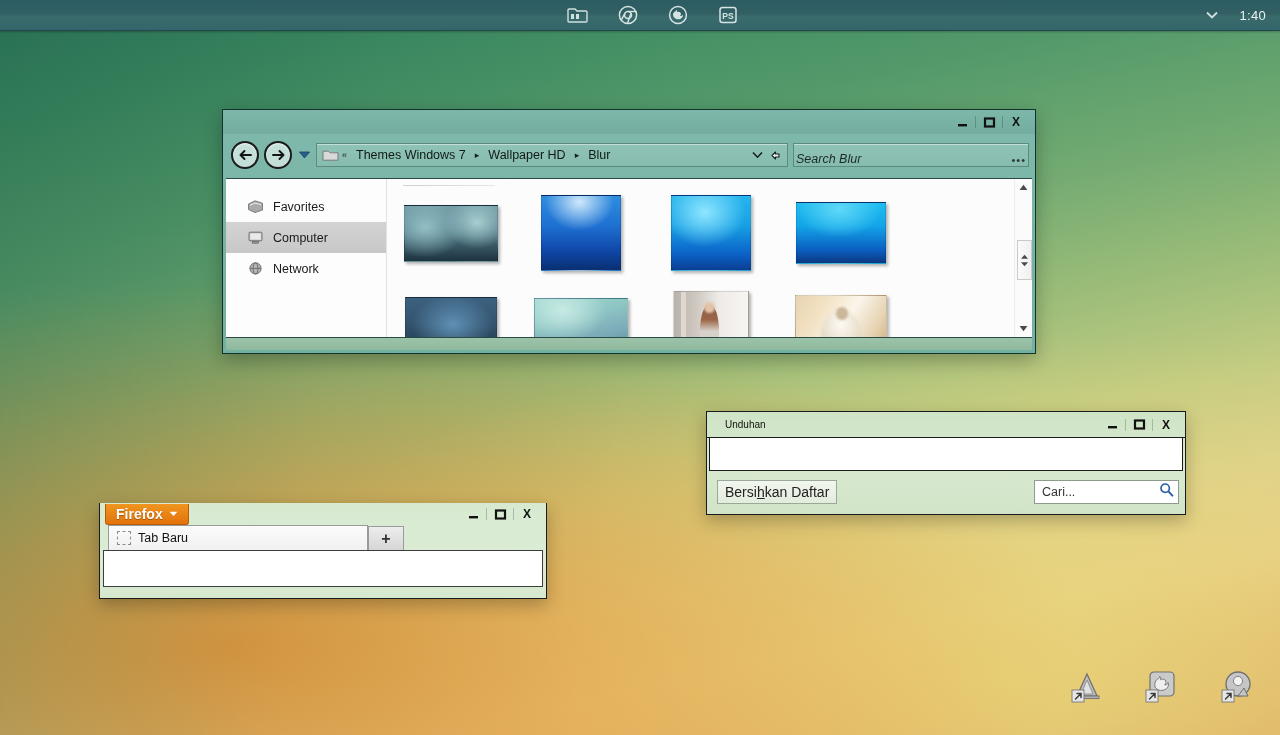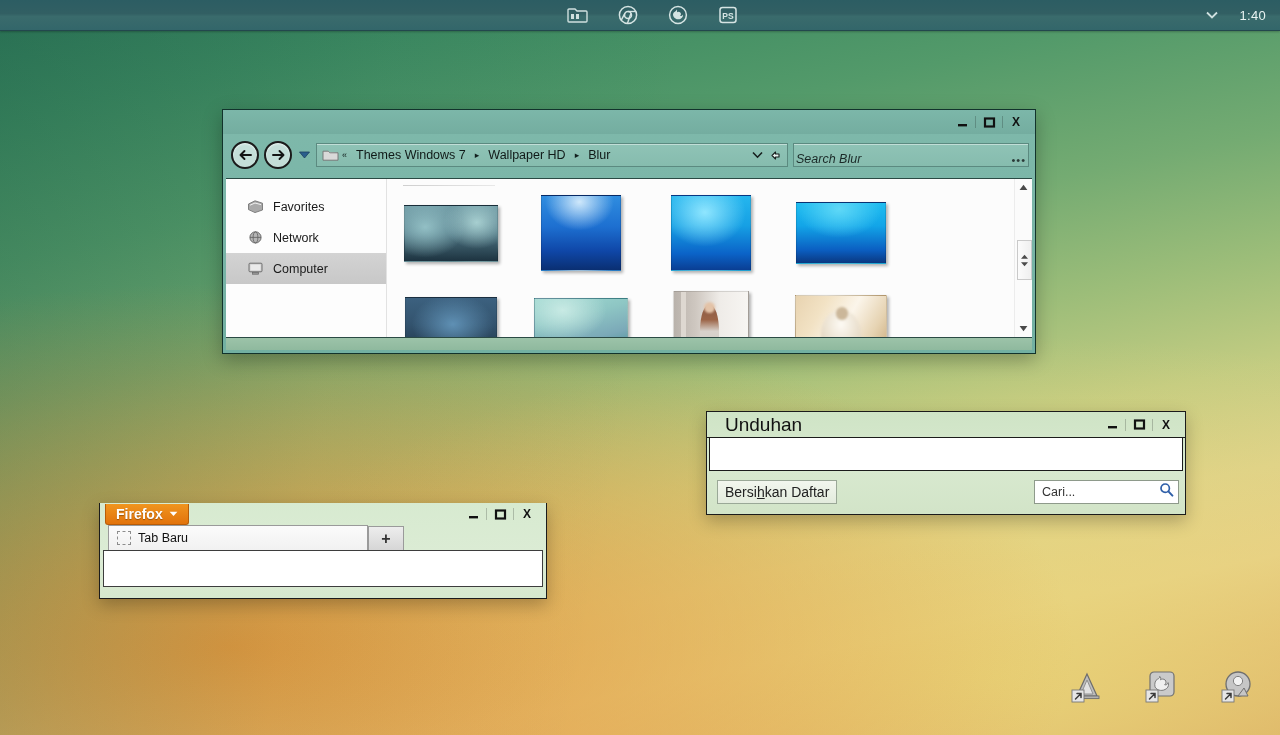--- a/index.html
+++ b/index.html
@@ -167,21 +167,21 @@
     position:absolute;left:706px;top:411px;width:478px;height:102px;
     background:linear-gradient(180deg,#cfe4c6 0%,#d8e9cf 55%,#d2e4c8 100%);
     border:1px solid #1b1b1b;
     box-shadow:0 6px 16px rgba(0,0,0,0.25);
     z-index:25;
   }
   #und-title{
     height:25px;display:flex;align-items:center;padding:0 6px 0 18px;
     border-bottom:1px solid #1b1b1b;
   }
-  #und-title-text{flex:1;font-size:19px;color:#111;}
+  #und-title-text{flex:1;font-size:10px;color:#111;}
   #und-list{
     height:32px;margin:0 2px;background:#fff;border:1px solid #1b1b1b;border-top:none;
   }
   #und-footer{
     height:41px;display:flex;align-items:center;padding:0 6px 0 10px;gap:8px;
   }
   #und-clear{
     height:22px;padding:0 7px;display:flex;align-items:center;
     background:linear-gradient(180deg,#f2f6ee 0%,#e3ebdd 100%);
     border:1px solid #9aa897;font-size:14px;color:#222;
@@ -372,40 +372,40 @@
         <span class="nav-ico">
           <svg width="17" height="15" viewBox="0 0 17 15">
             <path d="M1.5 5 L8 1.8 L15.5 4.2 L15.5 11 L8 13.6 L1.5 10.6 Z" fill="#a9a9a9" stroke="#6b6b6b" stroke-width="0.8"></path>
             <path d="M3 6.2 L8 4 L14 5.6" fill="none" stroke="#f0f0f0" stroke-width="1"></path>
           </svg>
         </span>
         <span>Favorites</span>
       </div>
 
 
+      <div class="nav-item selected">
+        <span class="nav-ico">
+          <svg width="17" height="15" viewBox="0 0 17 15">
+            <rect x="2" y="2.2" width="13" height="8.6" rx="1" fill="#c9c9c9" stroke="#666" stroke-width="0.9"></rect>
+            <rect x="3.4" y="3.5" width="10.2" height="6" fill="#eaeaea"></rect>
+            <rect x="5.5" y="11.4" width="6" height="1.8" fill="#9a9a9a" stroke="#666" stroke-width="0.7"></rect>
+          </svg>
+        </span>
+        <span>Computer</span>
+      </div>
+
       <div class="nav-item">
         <span class="nav-ico">
           <svg width="17" height="15" viewBox="0 0 17 15">
             <circle cx="8.5" cy="7.4" r="5.6" fill="#b5b5b5" stroke="#5f5f5f" stroke-width="0.9"></circle>
             <ellipse cx="8.5" cy="7.4" rx="2.4" ry="5.6" fill="none" stroke="#606060" stroke-width="0.8"></ellipse>
             <path d="M3 7.4 H14" fill="none" stroke="#606060" stroke-width="0.8"></path>
           </svg>
         </span>
         <span>Network</span>
-      </div>
-
-      <div class="nav-item selected">
-        <span class="nav-ico">
-          <svg width="17" height="15" viewBox="0 0 17 15">
-            <rect x="2" y="2.2" width="13" height="8.6" rx="1" fill="#c9c9c9" stroke="#666" stroke-width="0.9"></rect>
-            <rect x="3.4" y="3.5" width="10.2" height="6" fill="#eaeaea"></rect>
-            <rect x="5.5" y="11.4" width="6" height="1.8" fill="#9a9a9a" stroke="#666" stroke-width="0.7"></rect>
-          </svg>
-        </span>
-        <span>Computer</span>
       </div>
 
     </div>
 
     <div id="exp-content">
       <div id="content-divider"></div>
 
       <div id="thumbgrid">
 
         <div class="thumb-cell">

